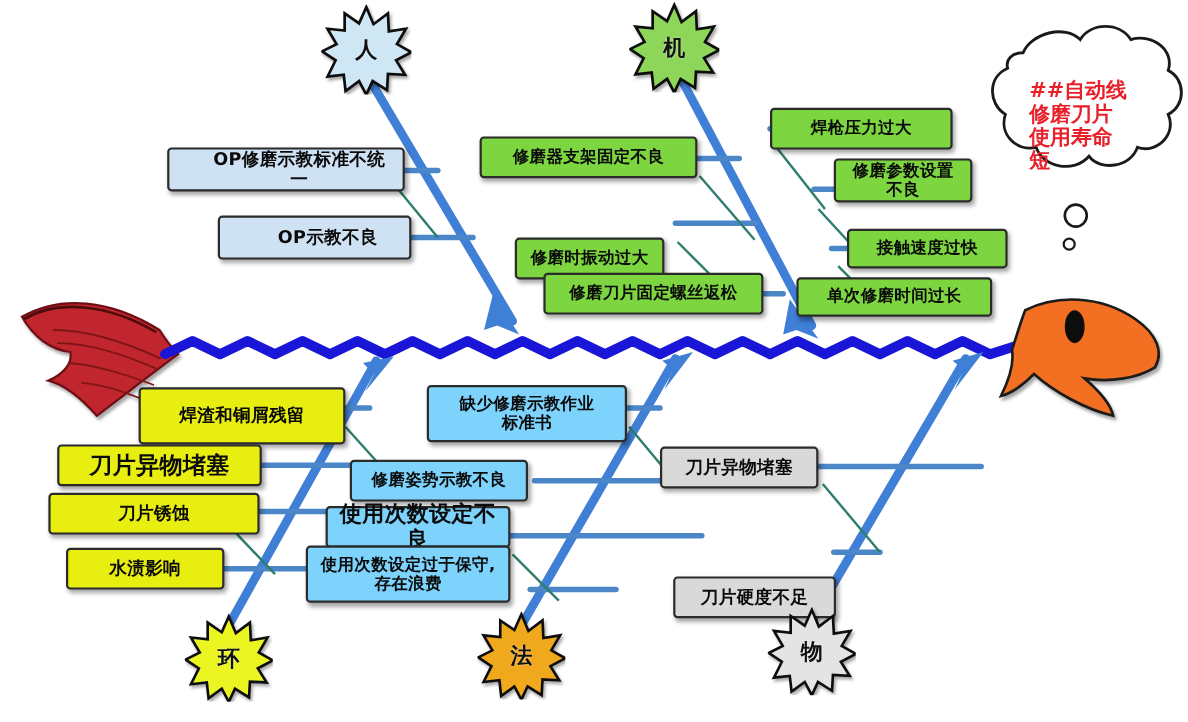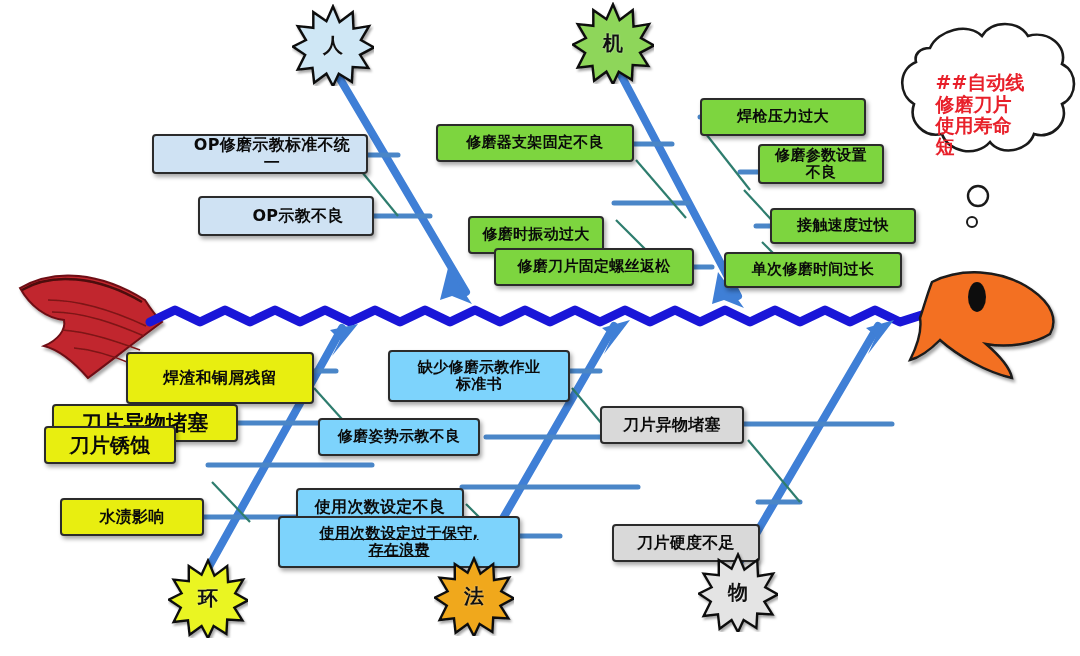--- a/index.html
+++ b/index.html
@@ -205,28 +205,28 @@
   <div class="cause-box c-green" style="left:494px; top:248px; width:200px; height:38px; font-size:15px;">修磨刀片固定螺丝返松</div>
 
   <div class="cause-box c-green" style="left:700px; top:98px; width:166px; height:38px; font-size:15px;">焊枪压力过大</div>
   <div class="cause-box c-green" style="left:758px; top:144px; width:126px; height:40px; font-size:15px;">修磨参数设置
 不良</div>
   <div class="cause-box c-green" style="left:724px; top:252px; width:178px; height:36px; font-size:15px;">单次修磨时间过长</div>
   <div class="cause-box c-green" style="left:770px; top:208px; width:146px; height:36px; font-size:15px;">接触速度过快</div>
 
   <div class="cause-box c-yellow" style="left:126px; top:352px; width:188px; height:52px; font-size:16px;">焊渣和铜屑残留</div>
   <div class="cause-box c-yellow" style="left:52px; top:404px; width:186px; height:38px; font-size:21px;">刀片异物堵塞</div>
-  <div class="cause-box c-yellow" style="left:44px; top:426px; width:132px; height:38px; font-size:20px;">刀片锈蚀</div>
+  <div class="cause-box c-yellow" style="left:44px; top:448px; width:192px; height:38px; font-size:16px;">刀片锈蚀</div>
   <div class="cause-box c-yellow" style="left:60px; top:498px; width:144px; height:38px; font-size:16px;">水渍影响</div>
 
   <div class="cause-box c-orange" style="left:388px; top:350px; width:182px; height:52px; font-size:15px;">缺少修磨示教作业
 标准书</div>
   <div class="cause-box c-orange" style="left:318px; top:418px; width:162px; height:38px; font-size:15px;">修磨姿势示教不良</div>
-  <div class="cause-box c-orange" style="left:296px; top:488px; width:168px; height:38px; font-size:16px;">使用次数设定不良</div>
-  <div class="cause-box c-orange" style="left:278px; top:516px; width:242px; height:52px; font-size:15px;text-decoration:underline;">使用次数设定过于保守,
+  <div class="cause-box c-orange" style="left:296px; top:460px; width:168px; height:38px; font-size:20px;">使用次数设定不良</div>
+  <div class="cause-box c-orange" style="left:278px; top:496px; width:186px; height:52px; font-size:15px;">使用次数设定过于保守,
 存在浪费</div>
 
   <div class="cause-box c-gray" style="left:600px; top:406px; width:144px; height:38px; font-size:16px;">刀片异物堵塞</div>
   <div class="cause-box c-gray" style="left:612px; top:484px; width:148px; height:38px; font-size:16px;margin-top:40px;">刀片硬度不足</div>
 
   <div class="star-label" style="left:292px; top:4px; width:82px; height:82px;">
     <svg class="star-svg" viewBox="0 0 100 100">
       <polygon points="50,3 58,22 74,10 75,30 94,27 84,44 100,53 83,62 93,78 74,77 73,95 57,85 50,100 42,85 27,96 25,78 7,80 16,62 1,52 17,44 7,27 26,29 26,10 42,21" fill="#cfe7f5" stroke="#111" stroke-width="3" filter="url(#soft-shadow)"></polygon>
     </svg>
     <span class="glyph">人</span>

